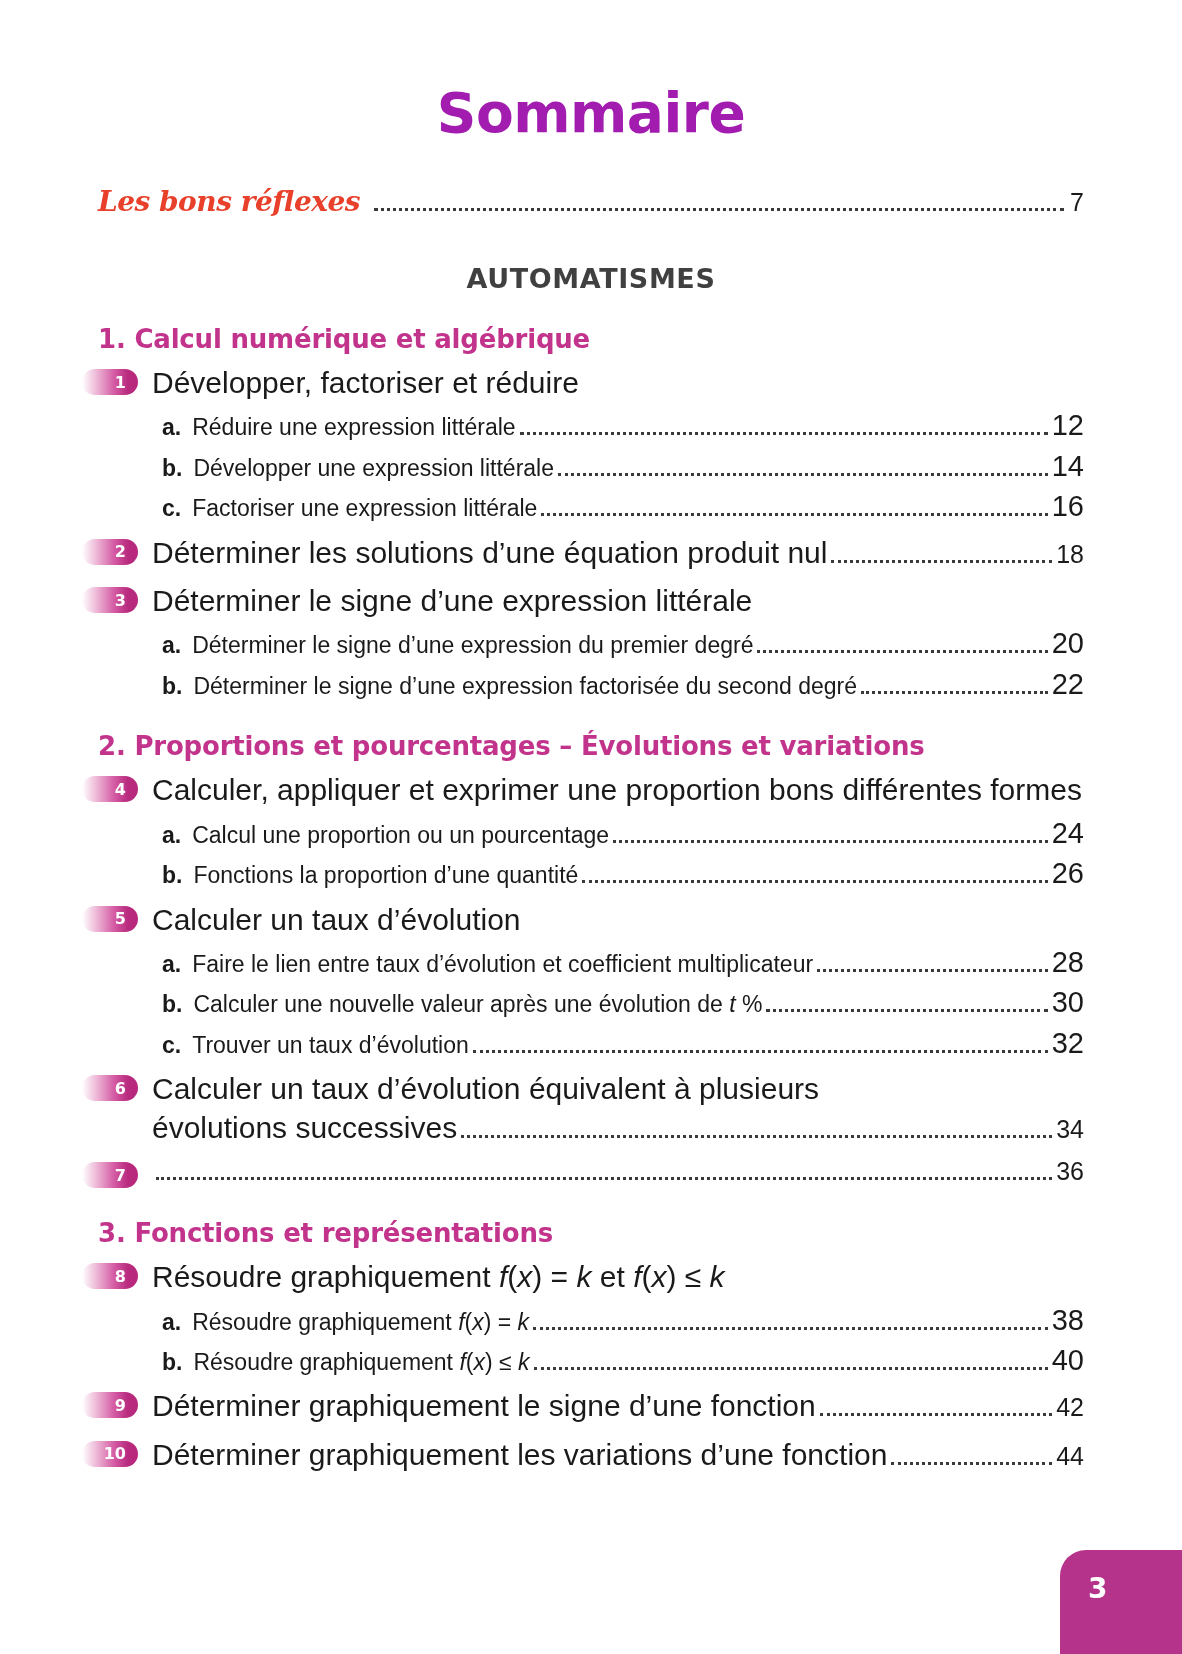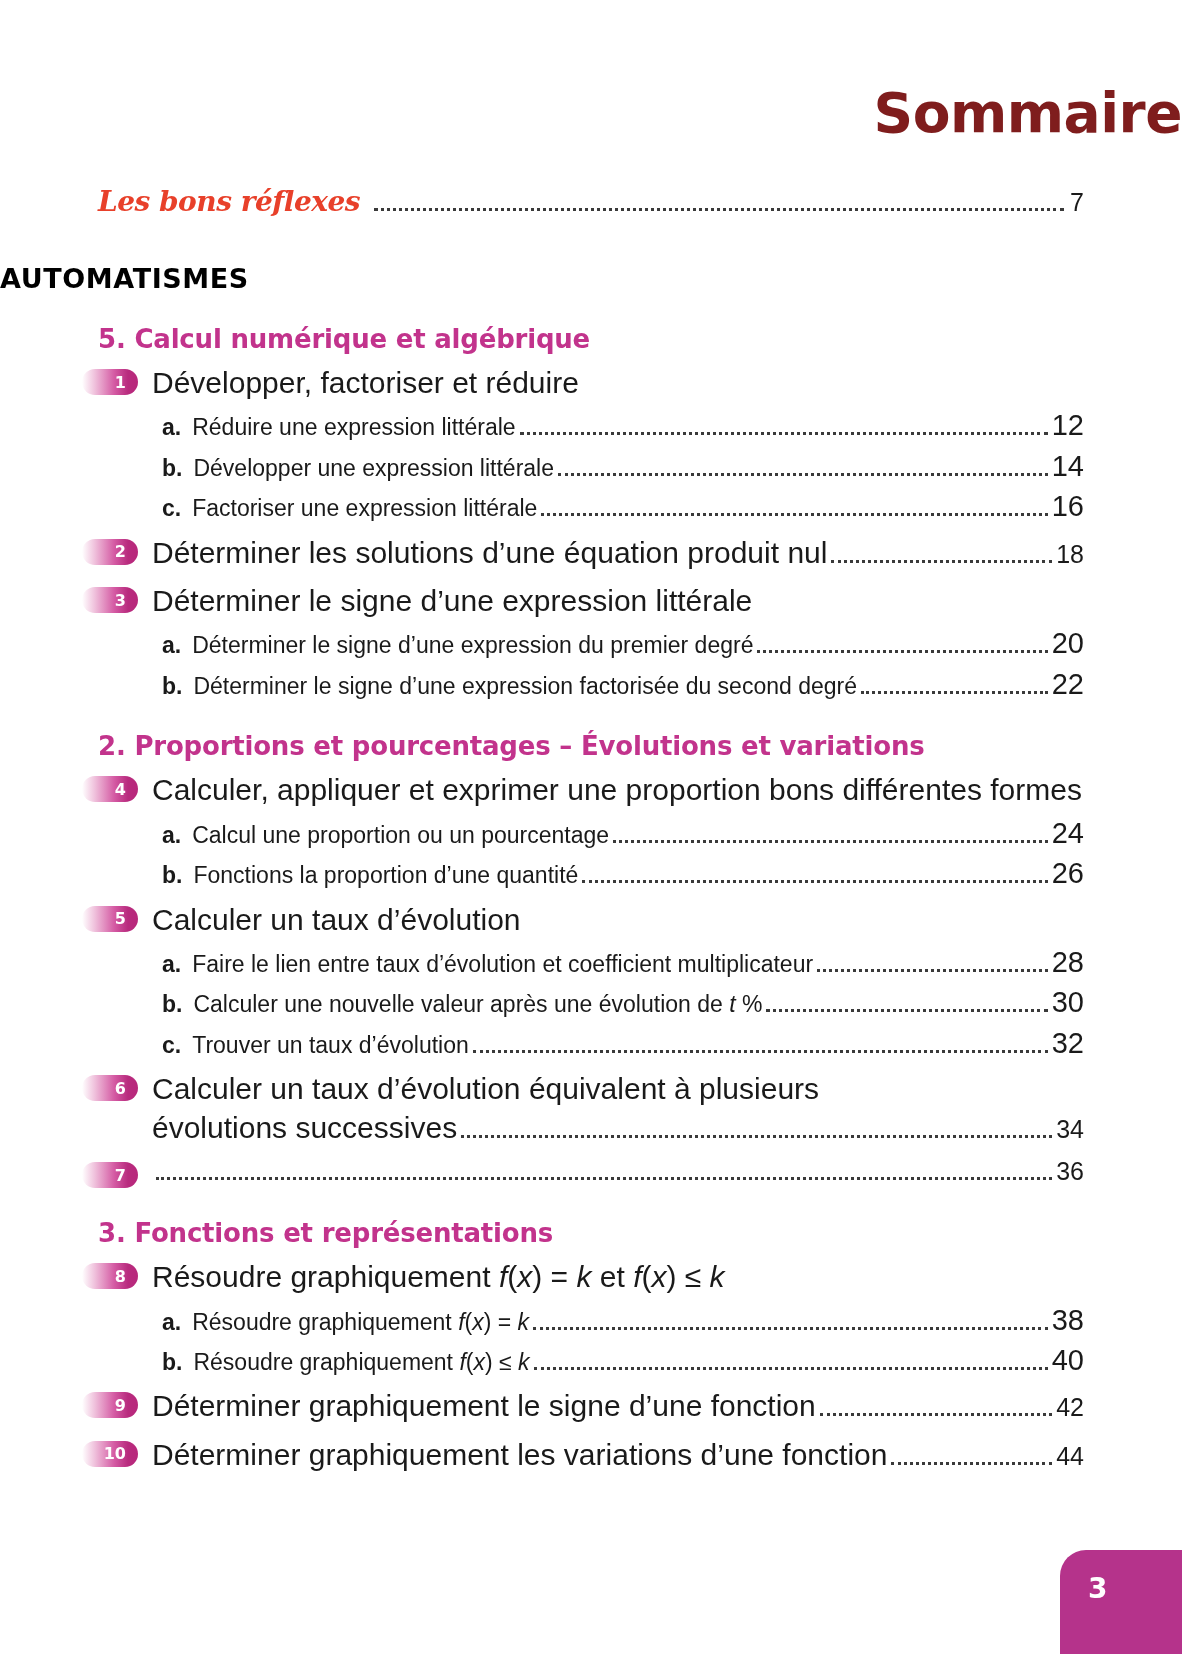--- a/index.html
+++ b/index.html
@@ -19,22 +19,22 @@
   .page {
     position: relative;
     width: 1182px;
     height: 1654px;
     box-sizing: border-box;
     padding: 0;
   }
 
   
   .doc-title {
-    text-align: right;
-    color: #7f1d1d;
+    text-align: center;
+    color: #a21caf;
     font-size: 55px;
     font-weight: bold;
     letter-spacing: -0.5px;
     margin: 0;
     padding-top: 86px;
     line-height: 1;
     font-family: "DejaVu Sans", sans-serif;
   }
 
   
@@ -59,21 +59,22 @@
     height: 1px;
   }
   .intro-page {
     color: #1a1a1a;
     font-size: 25px;
     white-space: nowrap;
   }
 
   
   .part-title {
-    color: #000000;
+    text-align: center;
+    color: #404040;
     font-size: 27px;
     font-weight: bold;
     letter-spacing: 0.6px;
     margin: 44px 0 0 0;
     font-family: "DejaVu Sans", sans-serif;
   }
 
   
   .chapter {
     color: #c2338c;
@@ -193,21 +194,21 @@
 
   <div class="intro-row">
     <span class="intro-label">Les bons réflexes</span>
     <span class="intro-leader"></span>
     <span class="intro-page">7</span>
   </div>
 
   <div class="part-title">AUTOMATISMES</div>
 
   <div id="chapters-root">
-      <div class="chapter">5. Calcul numérique et algébrique</div>
+      <div class="chapter">1. Calcul numérique et algébrique</div>
       <div class="entries">
         <div class="entry">
           <span class="badge">1</span>
           <div class="entry-body">
             <div class="line">
               <span class="entry-text">Développer, factoriser et réduire</span>
             </div>
           </div>
         </div>
         <div class="entry sub">

